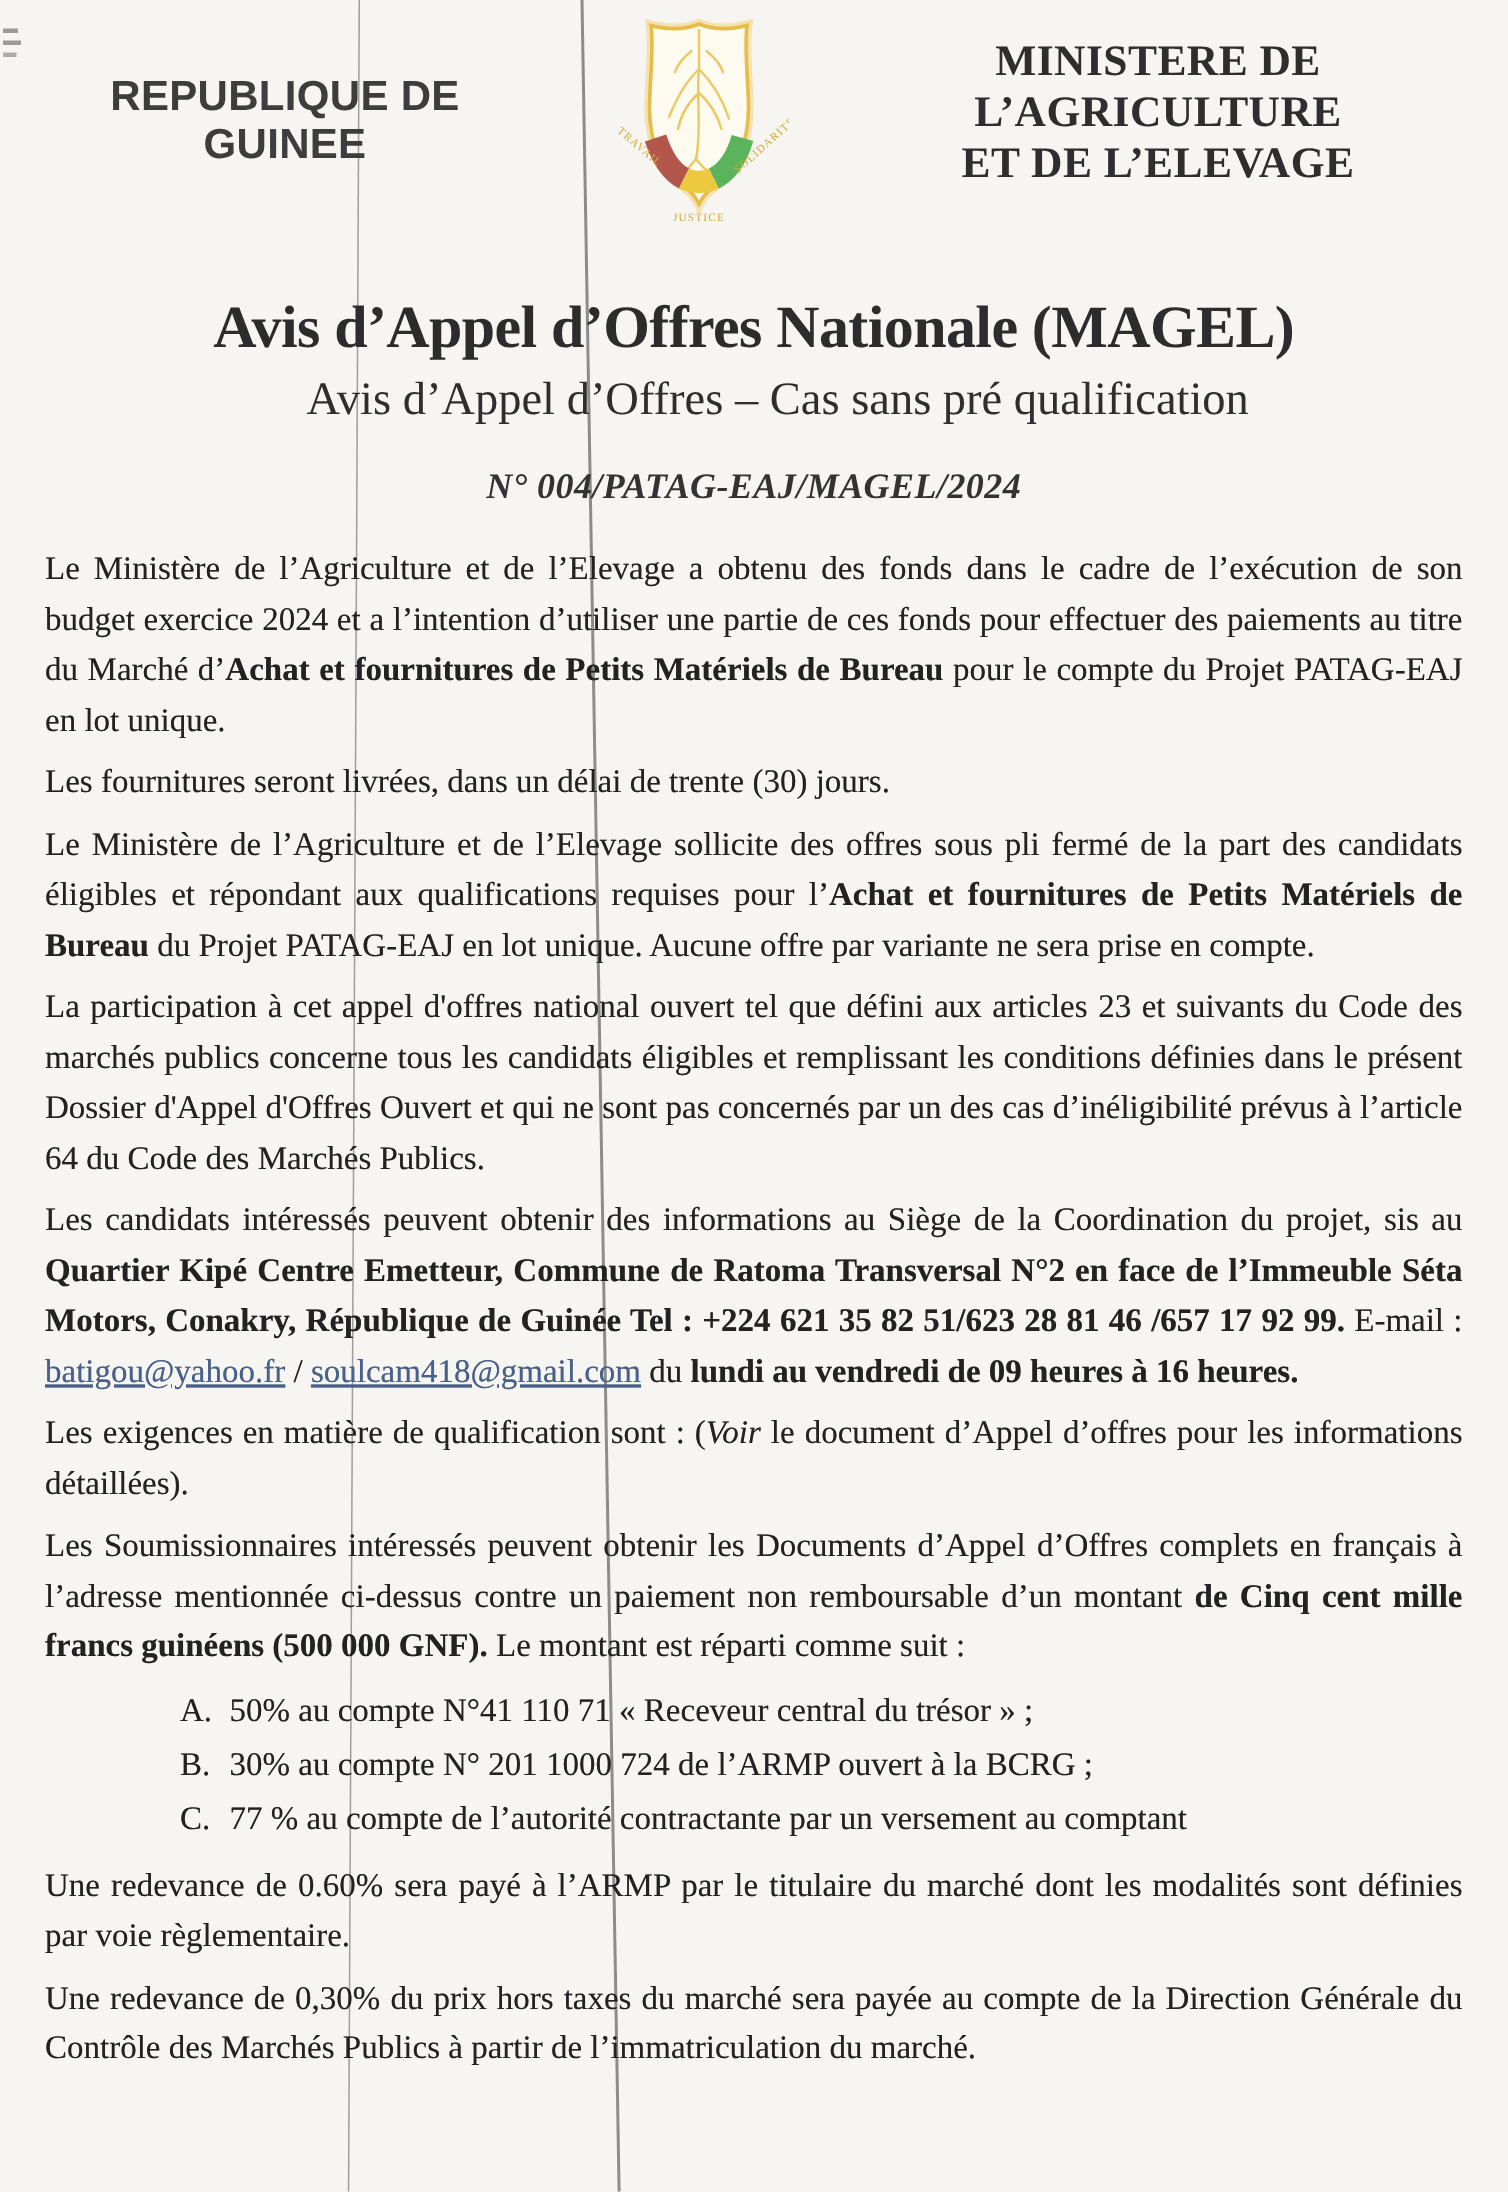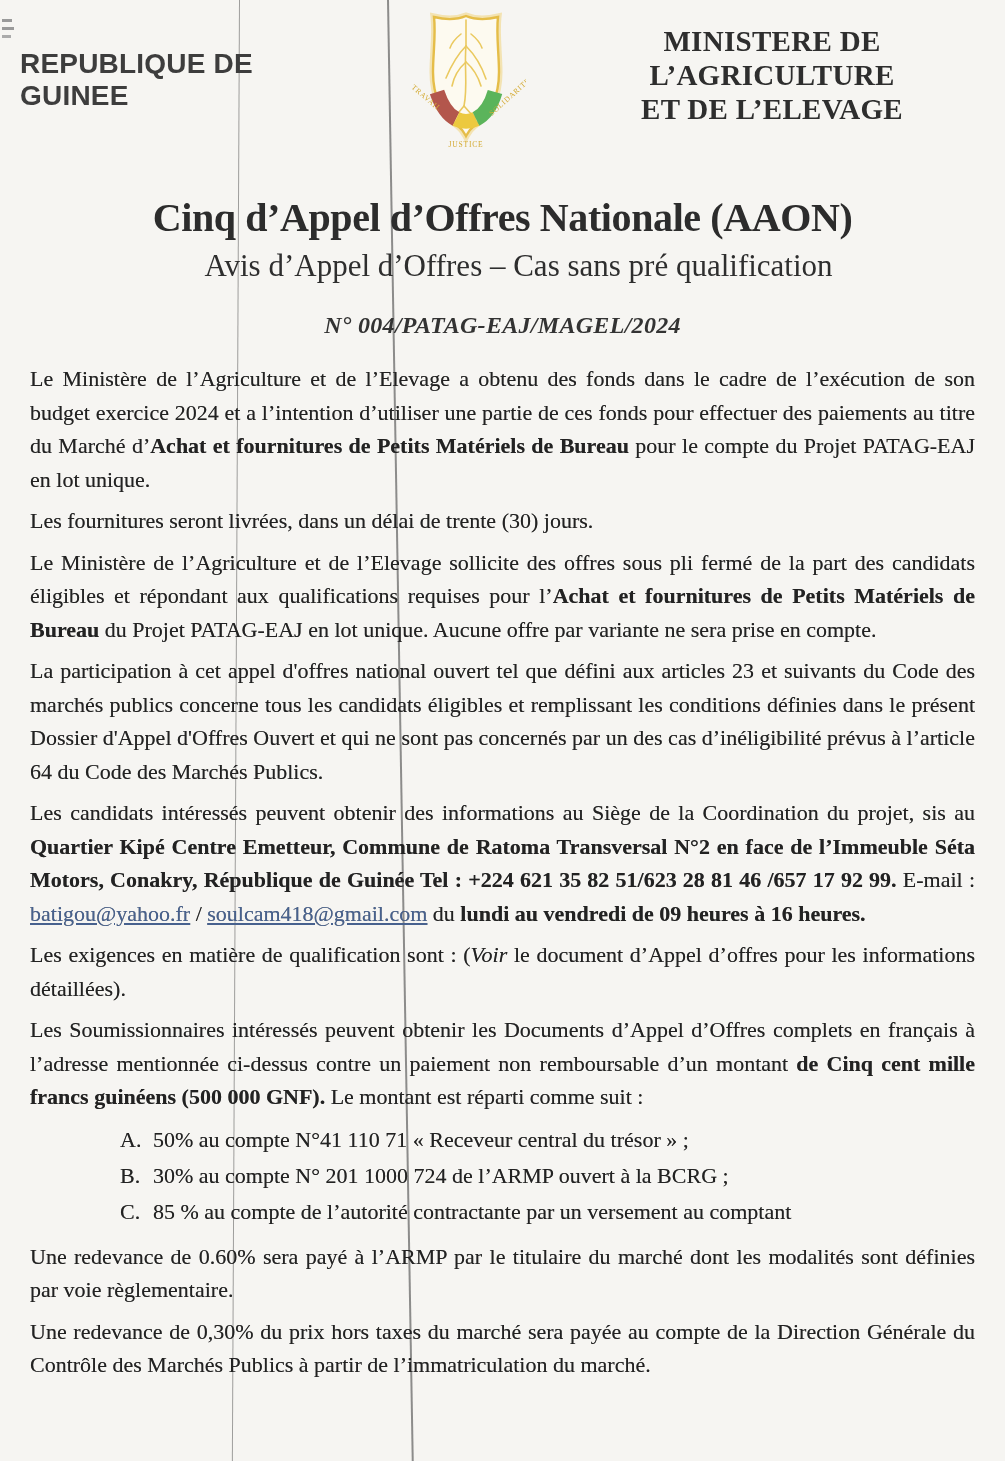--- a/index.html
+++ b/index.html
@@ -14,21 +14,21 @@
   
   .scan-line{position:absolute;top:0;height:1470px;background:rgba(85,85,85,.55);}
   .scan-line.l1{left:239px;width:1.4px;transform:rotate(.28deg);transform-origin:top center;}
   .scan-line.l2{left:387px;width:1.6px;transform:rotate(-.97deg);transform-origin:top center;background:rgba(70,70,70,.6);}
   .corner-dash{position:absolute;left:2px;height:3px;background:#9a9a9a;}
   .corner-dash.d1{top:19px;width:10px;}
   .corner-dash.d2{top:27px;width:12px;}
   .corner-dash.d3{top:35px;width:9px;background:#ababab;}
 
   
-  .hdr-left{position:absolute;left:20px;top:48px;width:340px;text-align:left;}
+  .hdr-left{position:absolute;left:20px;top:48px;width:340px;text-align:center;}
   .republic{font-family:"Liberation Sans", sans-serif;font-weight:bold;font-size:28px;color:#3d3d3d;letter-spacing:.2px;}
   .motto{margin-top:3px;font-family:"Liberation Sans", sans-serif;font-size:19px;letter-spacing:-.3px;}
   .motto .t{color:#a85b4b;}
   .motto .j{color:#dfbb4e;}
   .motto .s{color:#84c87f;}
   .motto .sep{color:#6b6b6b;}
   .hdr-right{position:absolute;left:552px;top:24px;width:440px;text-align:center;
     font-weight:bold;font-size:29px;line-height:34px;color:#2e2e2e;letter-spacing:.3px;}
   .emblem{position:absolute;left:406px;top:4px;width:120px;height:152px;}
 
@@ -91,21 +91,21 @@
     <text x="60" y="143" text-anchor="middle">JUSTICE</text>
   </g>
 </svg>
 
 <div class="hdr-right">
   <div>MINISTERE DE L’AGRICULTURE</div>
   <div>ET DE L’ELEVAGE</div>
 </div>
 
 <div class="title-block">
-  <div class="doc-title">Cinq d’Appel d’Offres Nationale (AAON)</div>
+  <div class="doc-title">Avis d’Appel d’Offres Nationale (MAGEL)</div>
   <div class="doc-subtitle">Avis d’Appel d’Offres – Cas sans pré qualification</div>
   <div class="doc-ref">N° 004/PATAG-EAJ/MAGEL/2024</div>
 </div>
 
 <div class="content">
   <p class="body-par"><span class="seg-r">Le Ministère de l’Agriculture et de l’Elevage a obtenu des fonds dans le cadre de l’exécution de son budget exercice 2024 et a l’intention d’utiliser une partie de ces fonds pour effectuer des paiements au titre du Marché d’</span><span class="seg-b">Achat et fournitures de Petits Matériels de Bureau</span><span class="seg-r"> pour le compte du Projet PATAG-EAJ en lot unique.</span></p>
   <p class="body-par"><span class="seg-r">Les fournitures seront livrées, dans un délai de trente (30) jours.</span></p>
   <p class="body-par"><span class="seg-r">Le Ministère de l’Agriculture et de l’Elevage sollicite des offres sous pli fermé de la part des candidats éligibles et répondant aux qualifications requises pour l’</span><span class="seg-b">Achat et fournitures de Petits Matériels de Bureau</span><span class="seg-r"> du Projet PATAG-EAJ en lot unique. Aucune offre par variante ne sera prise en compte.</span></p>
   <p class="body-par"><span class="seg-r">La participation à cet appel d'offres national ouvert tel que défini aux articles 23 et suivants du Code des marchés publics concerne tous les candidats éligibles et remplissant les conditions définies dans le présent Dossier d'Appel d'Offres Ouvert et qui ne sont pas concernés par un des cas d’inéligibilité prévus à l’article 64 du Code des Marchés Publics.</span></p>
   <p class="body-par"><span class="seg-r">Les candidats intéressés peuvent obtenir des informations au Siège de la Coordination du projet, sis au </span><span class="seg-b">Quartier Kipé Centre Emetteur, Commune de Ratoma Transversal N°2 en face de l’Immeuble Séta Motors, Conakry, République de Guinée Tel : +224 621 35 82 51/623 28 81 46 /657 17 92 99.</span><span class="seg-r"> E-mail : </span><a class="seg-link">batigou@yahoo.fr</a><span class="seg-r"> / </span><a class="seg-link">soulcam418@gmail.com</a><span class="seg-r">  du </span><span class="seg-b">lundi au vendredi de 09 heures à 16 heures.</span></p>
@@ -116,19 +116,19 @@
     <div class="pay-item">
       <span class="pay-label">A.</span>
       <span>50% au compte N°41 110 71 « Receveur central du trésor » ;</span>
     </div>
     <div class="pay-item">
       <span class="pay-label">B.</span>
       <span>30% au compte N° 201 1000 724 de l’ARMP ouvert à la BCRG ;</span>
     </div>
     <div class="pay-item">
       <span class="pay-label">C.</span>
-      <span>85 % au compte de l’autorité contractante par un versement au comptant</span>
+      <span>77 % au compte de l’autorité contractante par un versement au comptant</span>
     </div>
   </div>
 
   <p class="body-par"><span class="seg-r">Une redevance de 0.60% sera payé à l’ARMP par le titulaire du marché dont les modalités sont définies par voie règlementaire.</span></p>
   <p class="body-par"><span class="seg-r">Une redevance de 0,30% du prix hors taxes du marché sera payée au compte de la Direction Générale du Contrôle des Marchés Publics à partir de l’immatriculation du marché.</span></p>
 </div>
 
 </body></html>

